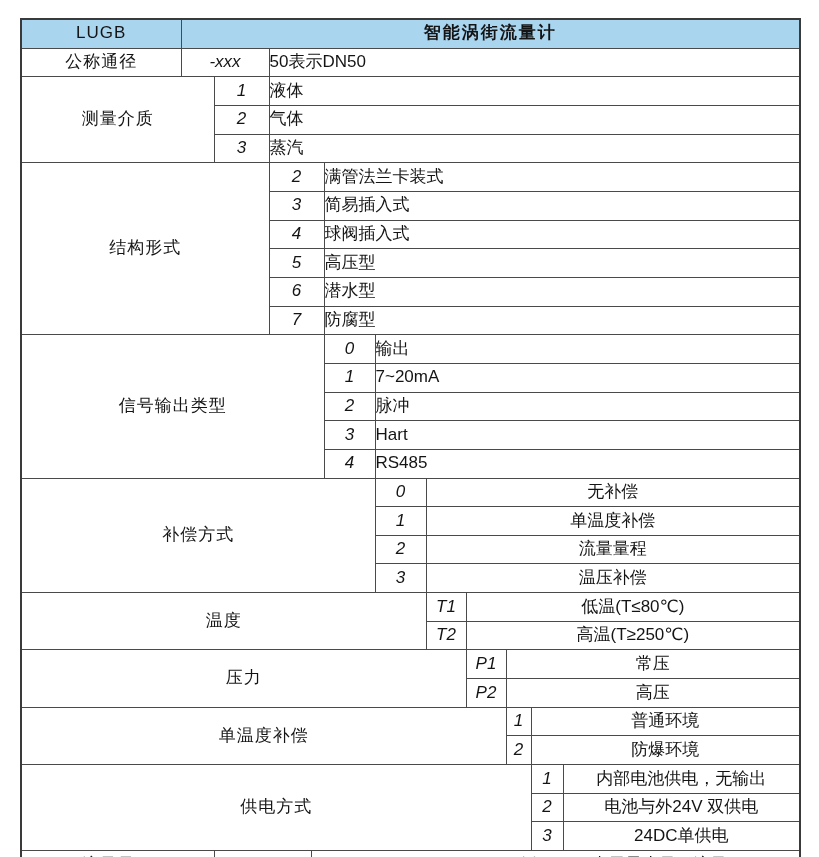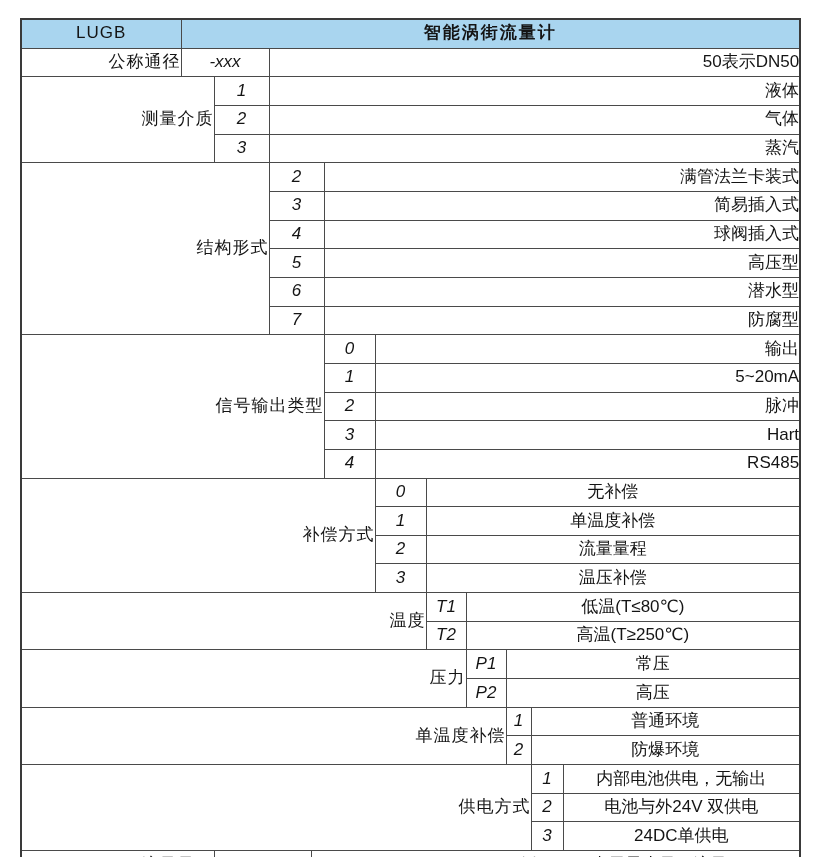--- a/index.html
+++ b/index.html
@@ -47,32 +47,32 @@
   }
   td.model {
     letter-spacing: 1px;
   }
   td.title {
     font-weight: bold;
     letter-spacing: 2px;
   }
   
   td.lbl {
-    text-align: right;
+    text-align: center;
     padding-left: 50px;
     letter-spacing: 1px;
   }
   
   td.code {
     text-align: center;
     font-style: italic;
   }
   
   td.txt {
-    text-align: right;
+    text-align: left;
     padding-left: 20px;
   }
   td.txt-n {
     text-align: center;
     padding-left: 13px;
   }
   td.txt-r {
     text-align: right;
     padding-right: 34px;
   }
@@ -150,21 +150,21 @@
         <td class="txt" colspan="7">防腐型</td>
       </tr>
 
       <tr>
         <td class="lbl" colspan="5" rowspan="5">信号输出类型</td>
         <td class="code">0</td>
         <td class="txt" colspan="6">输出</td>
       </tr>
       <tr>
         <td class="code">1</td>
-        <td class="txt" colspan="6">5~20mA</td>
+        <td class="txt" colspan="6">7~20mA</td>
       </tr>
       <tr>
         <td class="code">2</td>
         <td class="txt" colspan="6">脉冲</td>
       </tr>
       <tr>
         <td class="code">3</td>
         <td class="txt" colspan="6">Hart</td>
       </tr>
       <tr>

